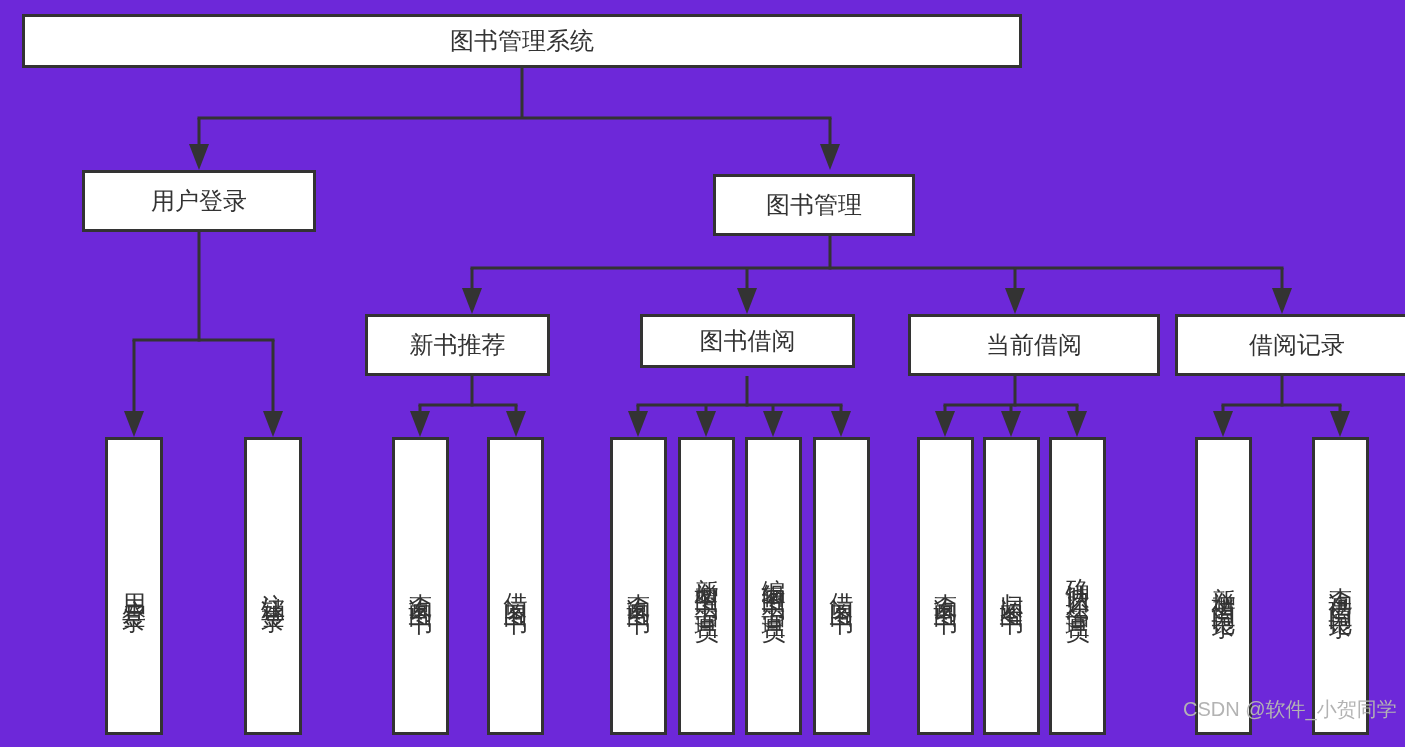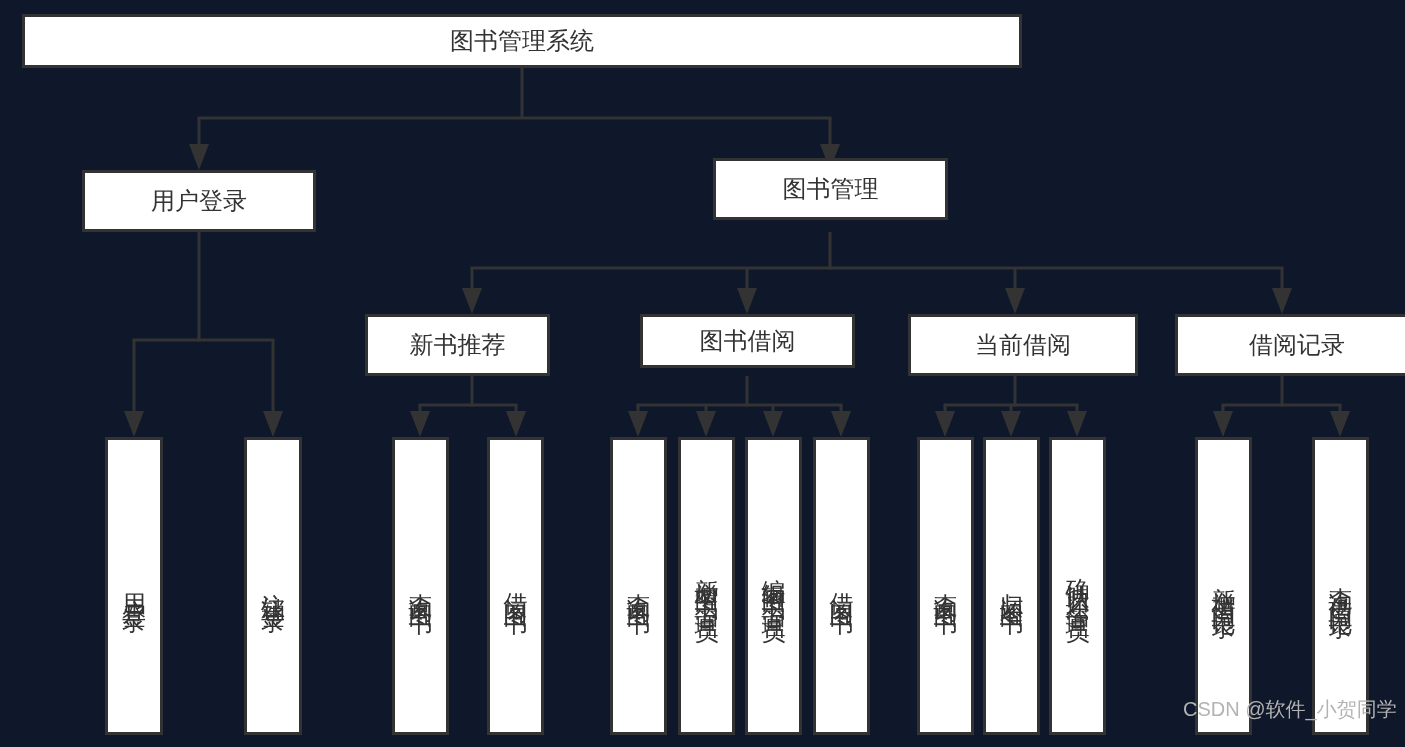--- a/index.html
+++ b/index.html
@@ -1,20 +1,20 @@
 <!DOCTYPE html>
 <html><head>
 <meta charset="utf-8">
 <style>
   html, body { margin: 0; padding: 0; background: #ffffff; }
   .stage {
     position: relative;
     width: 1405px;
     height: 747px;
-    background: #0f172a;
+    background: #6d28d9;
     font-family: "Liberation Sans", "DejaVu Sans", sans-serif;
     overflow: hidden;
   }
   .wires {
     position: absolute;
     left: 0; top: 0;
     width: 1405px; height: 747px;
   }
   .box {
     position: absolute;
@@ -122,31 +122,31 @@
     </g>
   </svg>
 
   <div class="box hbox" style="left:22px;top:14px;width:1000px;height:54px">
     <span>图书管理系统</span>
   </div>
 
   <div class="box hbox" style="left:82px;top:170px;width:234px;height:62px">
     <span>用户登录</span>
   </div>
-  <div class="box hbox" style="left:713px;top:158px;width:235px;height:62px">
+  <div class="box hbox" style="left:713px;top:174px;width:202px;height:62px">
     <span>图书管理</span>
   </div>
 
   <div class="box hbox" style="left:365px;top:314px;width:185px;height:62px">
     <span>新书推荐</span>
   </div>
   <div class="box hbox" style="left:640px;top:314px;width:215px;height:54px">
     <span>图书借阅</span>
   </div>
-  <div class="box hbox" style="left:908px;top:314px;width:230px;height:62px">
+  <div class="box hbox" style="left:908px;top:314px;width:252px;height:62px">
     <span>当前借阅</span>
   </div>
   <div class="box hbox" style="left:1175px;top:314px;width:244px;height:62px">
     <span>借阅记录</span>
   </div>
 
   <div class="box vbox" style="left:105px;top:437px;width:58px;height:298px">
     <span class="vtext">用户登录</span>
   </div>
   <div class="box vbox" style="left:244px;top:437px;width:58px;height:298px">

